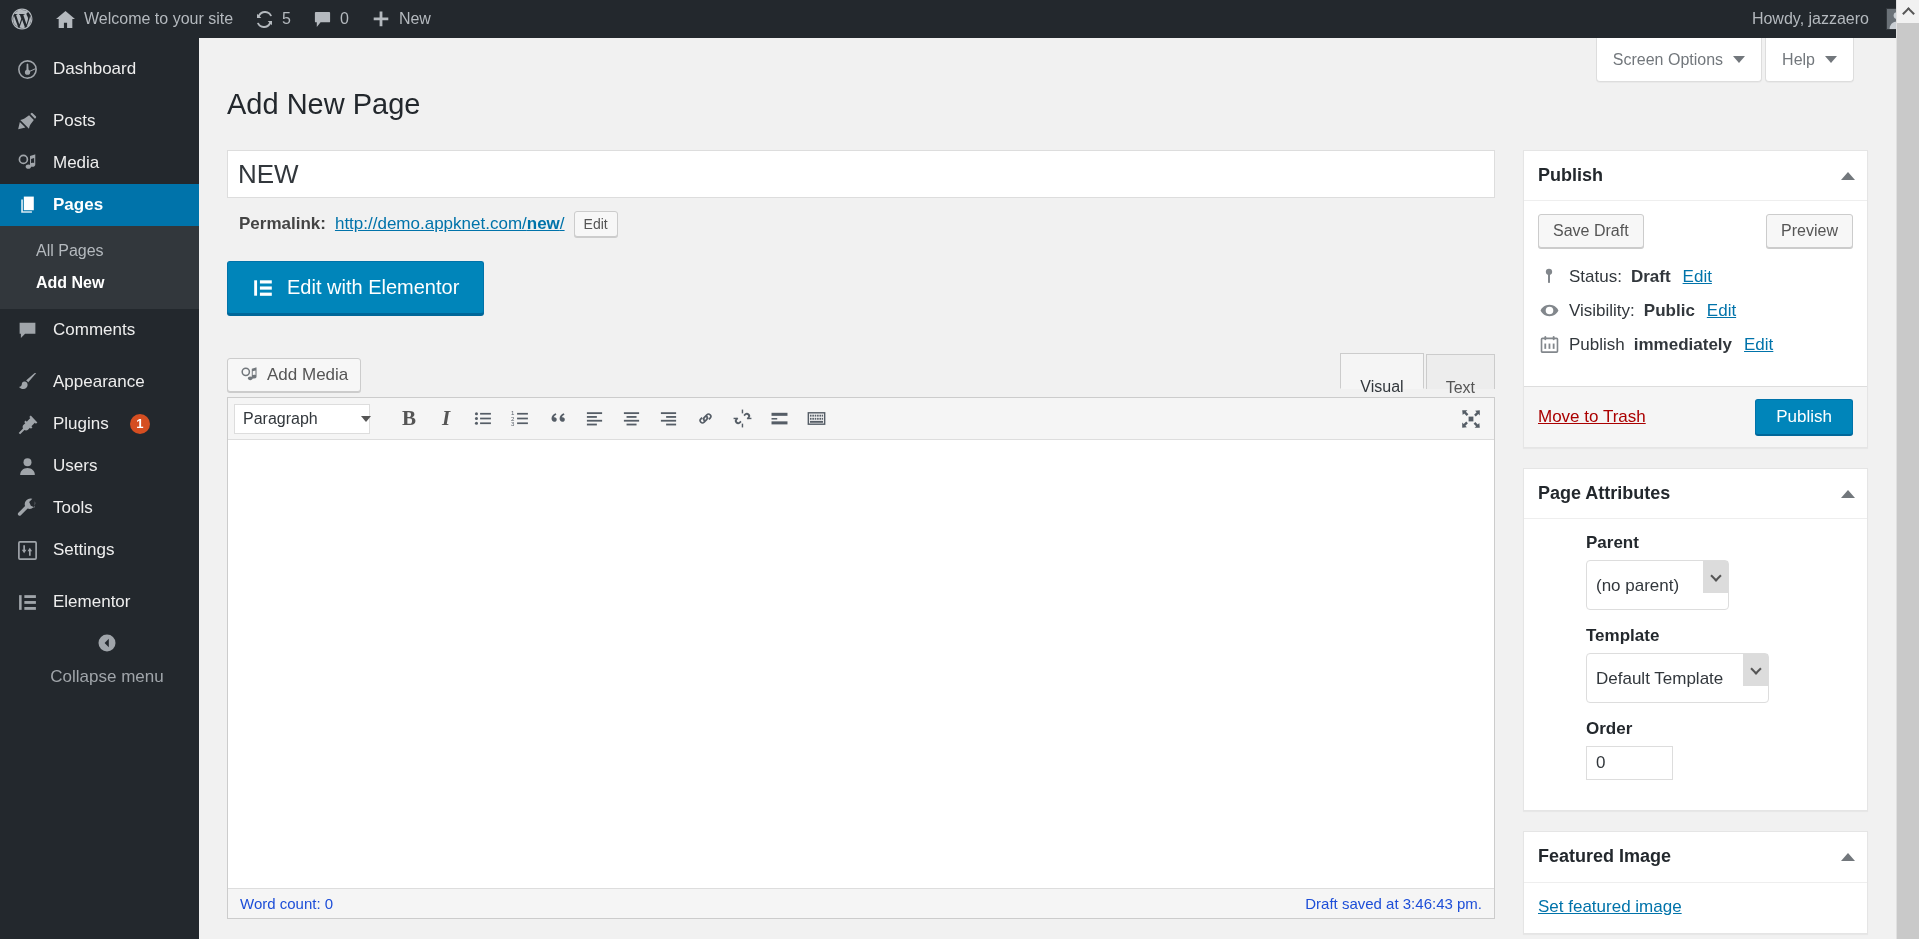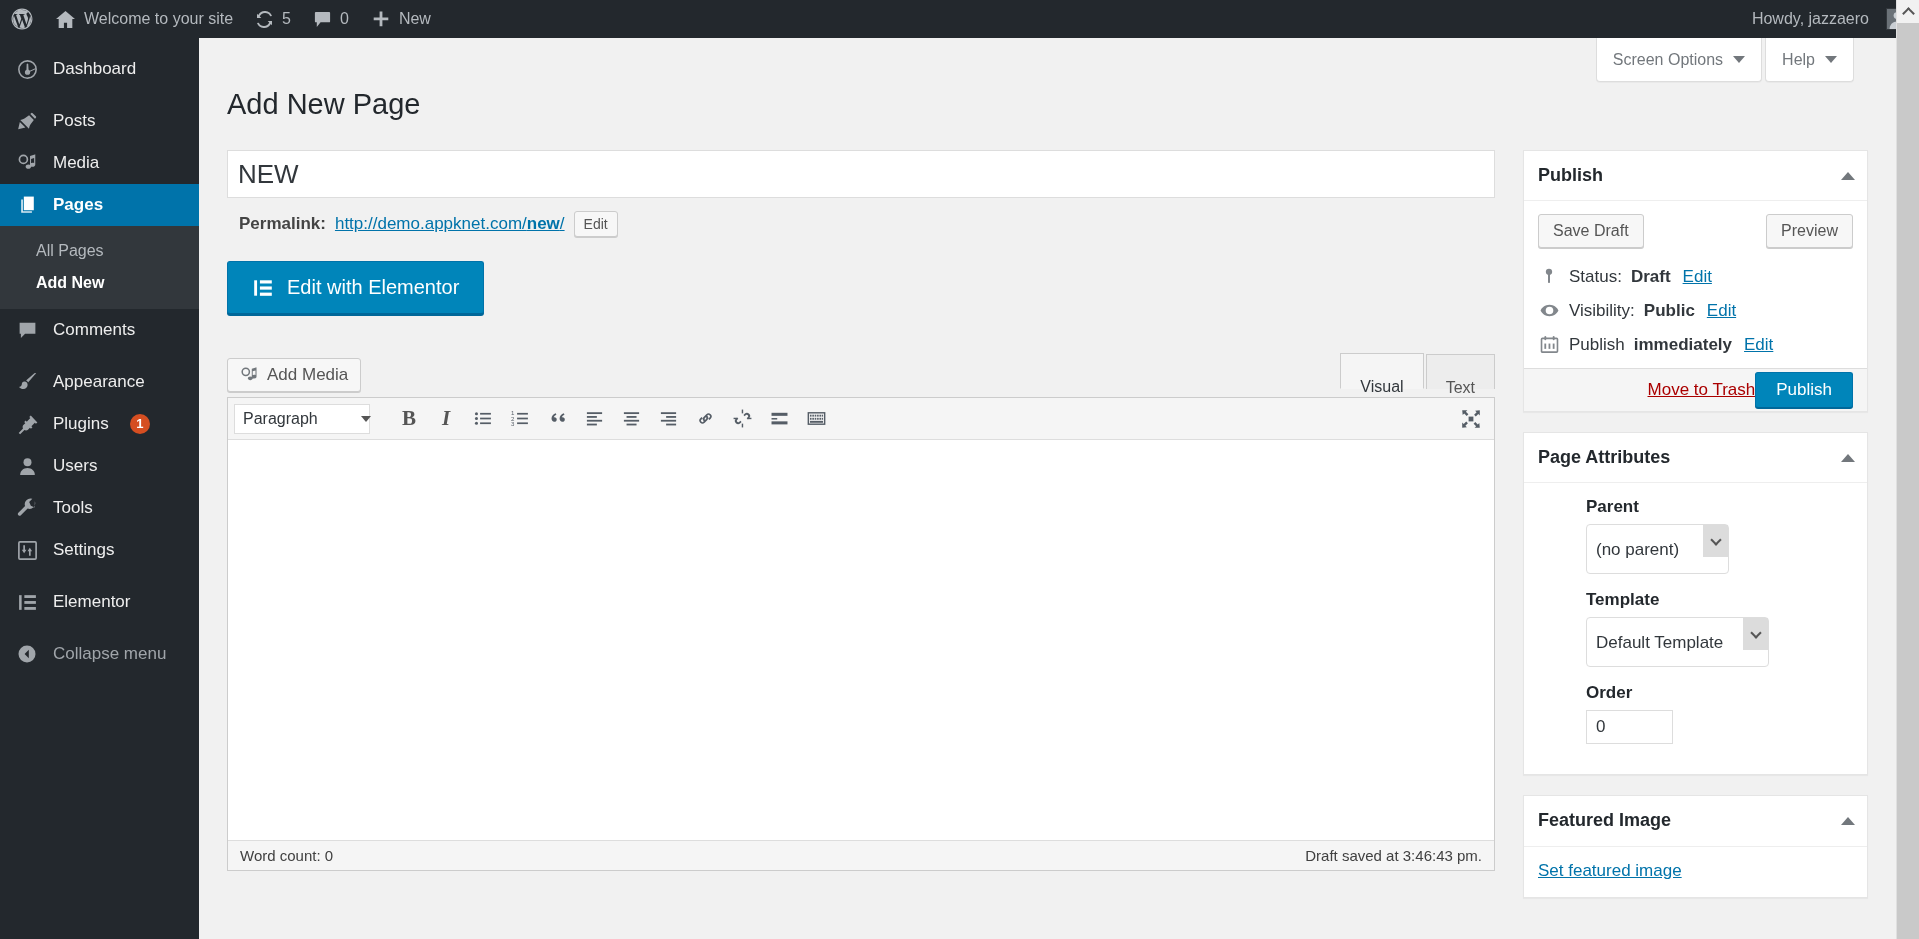--- a/index.html
+++ b/index.html
@@ -76,21 +76,21 @@
   .badge-count {
     display: inline-block; min-width: 20px; height: 20px;
     line-height: 20px; text-align: center;
     background: #d54e21; color: #fff;
     border-radius: 10px; font-size: 13px;
     font-weight: 600; margin-left: 7px; padding: 0 5px;
   }
   .menu-collapse {
     display: flex; align-items: center; gap: 14px;
     height: 42px; padding-left: 15px;
-    color: #a0a5aa; font-size: 17px; text-decoration: none;
+    color: #a0a5aa; font-size: 17px; text-decoration: none; flex-direction: column;
   }
   .menu-collapse .mi { width: 24px; display: inline-flex; align-items: center; justify-content: center; }
   .menu-collapse .mi svg { fill: #a0a5aa; display: block; }
 
   
   #wpbody {
     position: absolute; top: 38px; left: 199px;
     width: 1697px; height: 901px;
     background: #f1f1f1;
   }
@@ -237,21 +237,21 @@
 
   #editor-canvas {
     height: 400px; background: #fff;
     cursor: text;
   }
   #editor-statusbar {
     display: flex; align-items: center;
     justify-content: space-between;
     height: 30px; padding: 0 12px;
     background: #f5f5f5; border-top: 1px solid #ddd;
-    font-size: 15px; color: #404040;
+    font-size: 15px; color: #1d4ed8; margin-top: 48px;
   }
 
   
   #postbox-container {
     position: absolute; left: 1324px; top: 112px;
     width: 345px;
   }
   .postbox {
     background: #fff; border: 1px solid #e5e5e5;
     box-shadow: 0 1px 1px rgba(0,0,0,.04);
@@ -289,23 +289,24 @@
   .misc-pub {
     display: flex; align-items: flex-start; gap: 9px;
     padding: 7px 14px 7px 14px;
     font-size: 17px; color: #32373c;
   }
   .misc-pub .mp-icon { width: 22px; display: inline-flex; align-items: center; justify-content: center; }
   .misc-pub .mp-icon svg { display: block; fill: #82878c; }
   .misc-pub b { font-weight: 700; }
   .misc-pub a { color: #0073aa; text-decoration: underline; margin-left: 3px; }
   #major-publishing {
-    display: flex; align-items: center; justify-content: flex-end;
-    padding: 3px 14px; background: #f5f5f5;
+    display: flex; align-items: center; justify-content: space-between;
+    padding: 12px 14px; background: #f5f5f5;
     border-top: 1px solid #ddd;
+    margin-top: 18px;
   }
   #trash-link {
     color: #a00; text-decoration: underline; font-size: 17px;
   }
   #publish-button {
     display: inline-flex; align-items: center; justify-content: center;
     height: 36px; padding: 0 20px;
     background: #0085ba; border: 1px solid #0073aa;
     border-bottom-color: #006799; border-radius: 3px;
     box-shadow: 0 1px 0 #006799;

